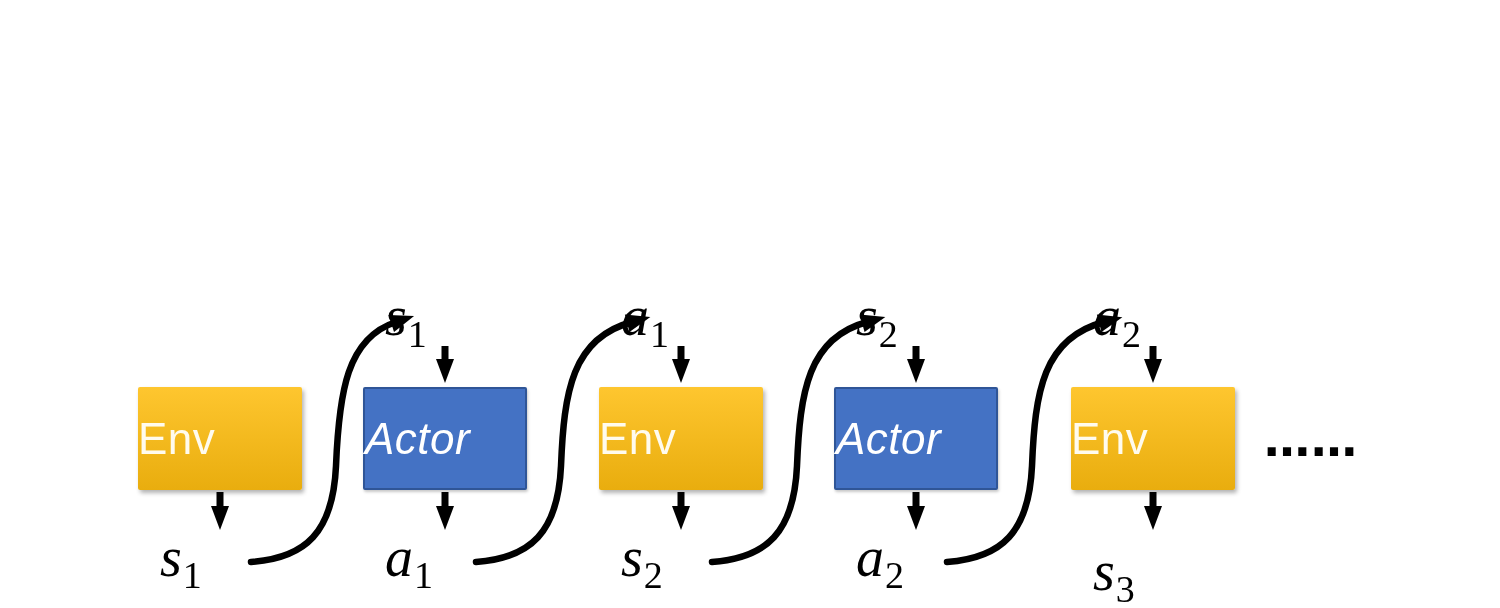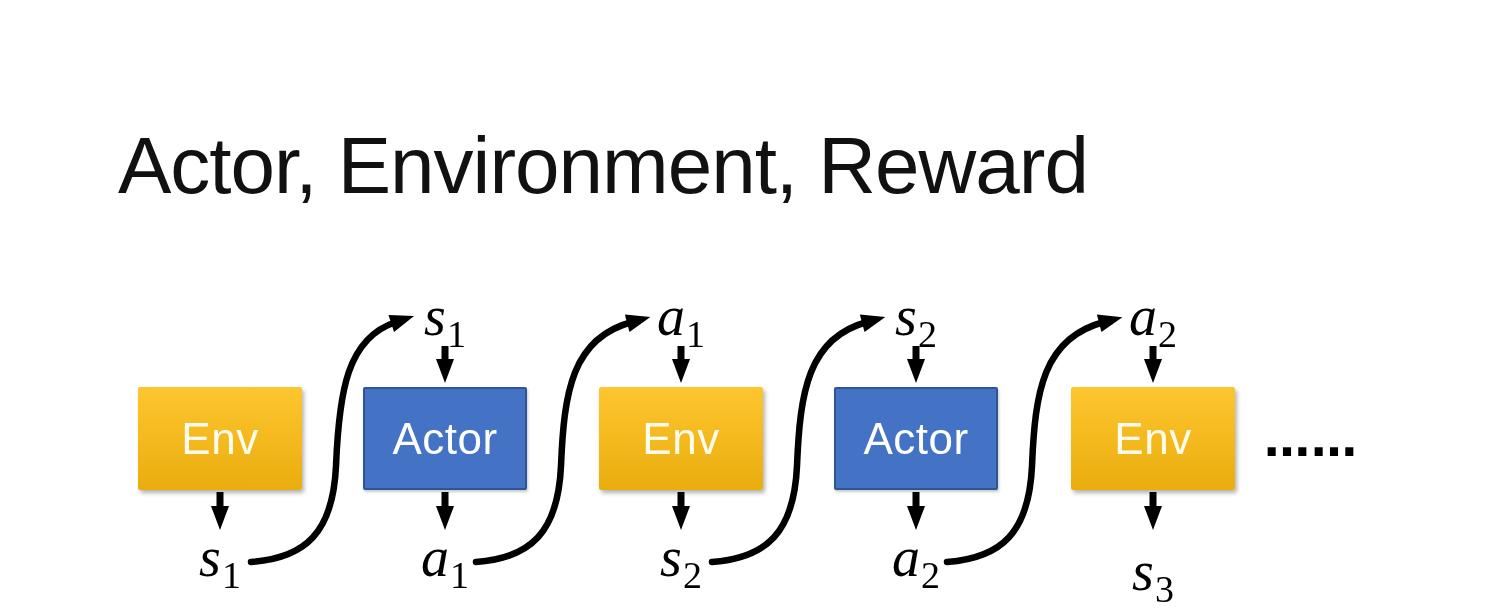--- a/index.html
+++ b/index.html
@@ -12,38 +12,39 @@
     font-family:"Liberation Sans",sans-serif;
     font-weight:300; font-size:80px; line-height:88px;
     letter-spacing:-1px; color:var(--title,#111);
     white-space:nowrap;
   }
   .diagram { position:absolute; left:0; top:0; width:1500px; height:608px; }
   .arrows-layer { position:absolute; left:0; top:0; pointer-events:none; }
 
   .box {
     position:absolute; top:387px; width:164px; height:103px;
-    box-sizing:border-box; display:flex; align-items:center; justify-content:center;
+    box-sizing:border-box; display:flex; align-items:center; 
     font-family:"Liberation Sans",sans-serif; font-size:44px; letter-spacing:0.5px;
     border-radius:2px;
   }
   .box.env {
     background:linear-gradient(180deg, var(--env-top,#FEC62F) 0%, var(--env-bottom,#E9AD0E) 100%);
     color:var(--env-text,#FFFBEE);
     box-shadow:2px 3px 4px rgba(0,0,0,0.30);
   }
   .box.actor {
     background:var(--actor-fill,#4472C4);
     border:2.5px solid var(--actor-border,#2F5597);
     color:var(--actor-text,#fff);
     box-shadow:1px 2px 3px rgba(0,0,0,0.22);
+    font-style:italic;
   }
 
   .mlabel {
-    position:absolute; width:120px; text-align:center; white-space:nowrap;
+    position:absolute; width:120px; text-align:left; white-space:nowrap;
     font-family:"Liberation Serif",serif; font-style:italic;
     color:var(--label,#000); line-height:56px;
   }
   .mb { font-size:56px; }
   .ms { font-size:38px; font-style:normal; vertical-align:-12px; margin-left:1px; }
 
   .dots {
     position:absolute; left:1264px; top:412px;
     font-family:"DejaVu Sans",sans-serif; font-weight:900;
     font-size:46px; line-height:56px; color:var(--arrow,#000);
@@ -51,21 +52,20 @@
   }
 
   .varrow { stroke:var(--arrow,#000); stroke-width:7; }
   .curve  { stroke:var(--arrow,#000); stroke-width:6.5; fill:none; stroke-linecap:round; }
   #ah path { fill:var(--arrow,#000); }
 </style>
 </head>
 <body>
 
 <div class="slide">
-  <h1 class="title">Actor, Environment, Reward</h1>
 
   <div class="diagram">
     <svg id="arrows" class="arrows-layer" width="1500" height="608" viewBox="0 0 1500 608">
       <defs>
         <marker id="ah" viewBox="0 0 26 20" refX="6" refY="10" markerWidth="26" markerHeight="20" markerUnits="userSpaceOnUse" orient="auto">
           <path d="M1,1 L25,10 L1,19 Z"></path>
         </marker>
       </defs>
     <line x1="220" y1="492" x2="220" y2="511" class="varrow" marker-end="url(#ah)"></line>
         <line x1="445" y1="346" x2="445" y2="364" class="varrow" marker-end="url(#ah)"></line>

